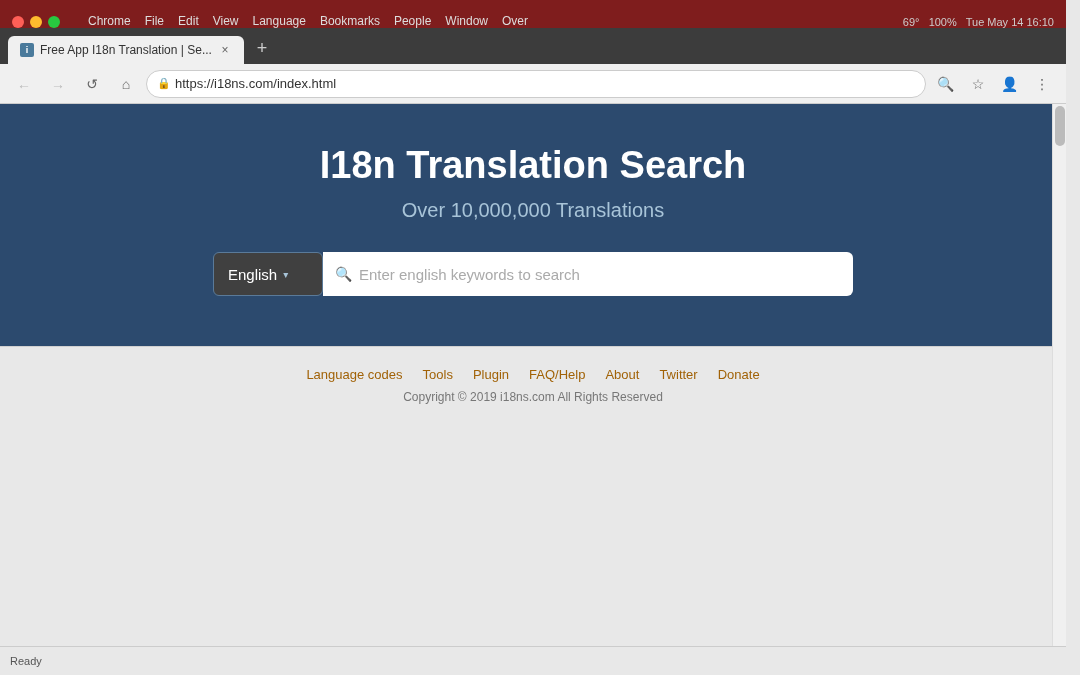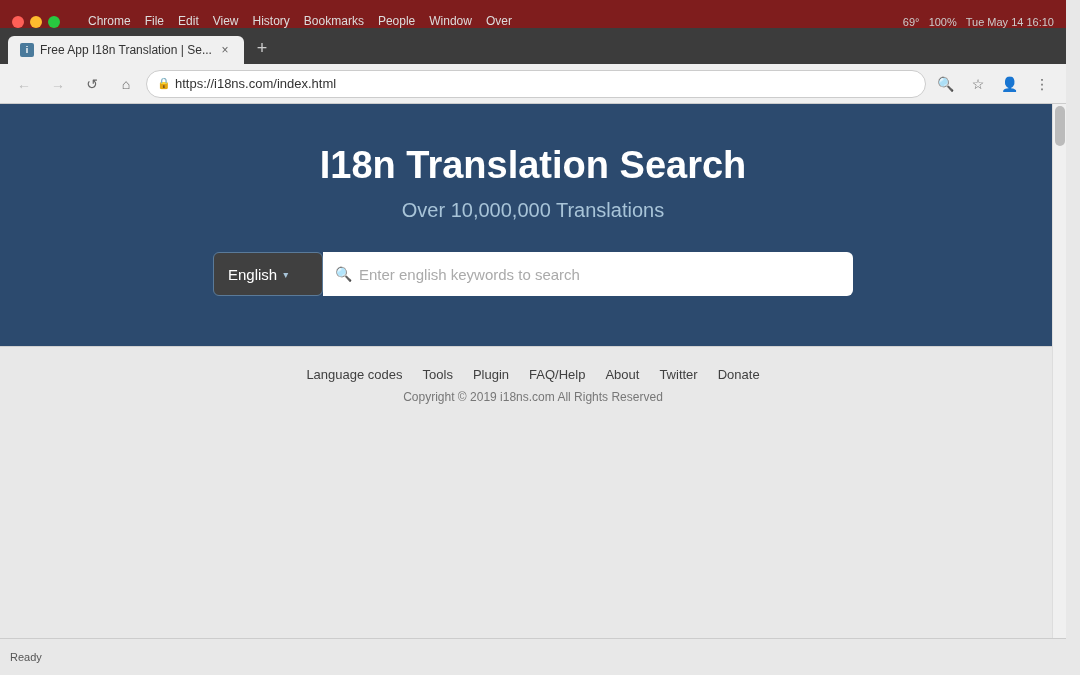--- a/index.html
+++ b/index.html
@@ -310,33 +310,33 @@
       width: 100%;
     }
 
     .footer-links {
       display: flex;
       gap: 20px;
       font-size: 13px;
     }
 
     .footer-link {
-      color: #404040;
+      color: #a16207;
       text-decoration: none;
       cursor: pointer;
     }
 
     .footer-copyright {
       font-size: 12px;
       color: #777;
     }
 
     .status-bar {
       background: #e8e8e8;
-      height: 37px;
+      height: 29px;
       display: flex;
       align-items: center;
       padding: 0 10px;
       font-size: 11px;
       color: #555;
       border-top: 1px solid #ccc;
       position: absolute;
       bottom: 0;
       width: 1066px;
       z-index: 10;
@@ -380,21 +380,21 @@
       <div class="traffic-lights">
         <div class="traffic-light red"></div>
         <div class="traffic-light yellow"></div>
         <div class="traffic-light green"></div>
       </div>
       <div class="title-bar-menu">
         <span>Chrome</span>
         <span>File</span>
         <span>Edit</span>
         <span>View</span>
-        <span>History</span>
+        <span>Language</span>
         <span>Bookmarks</span>
         <span>People</span>
         <span>Window</span>
         <span>Over</span>
       </div>
       <div class="title-bar-right">
         <span style="font-size:11px; color:#ccc;">69° &nbsp; 100% &nbsp; Tue May 14 16:10</span>
       </div>
     </div>
 

